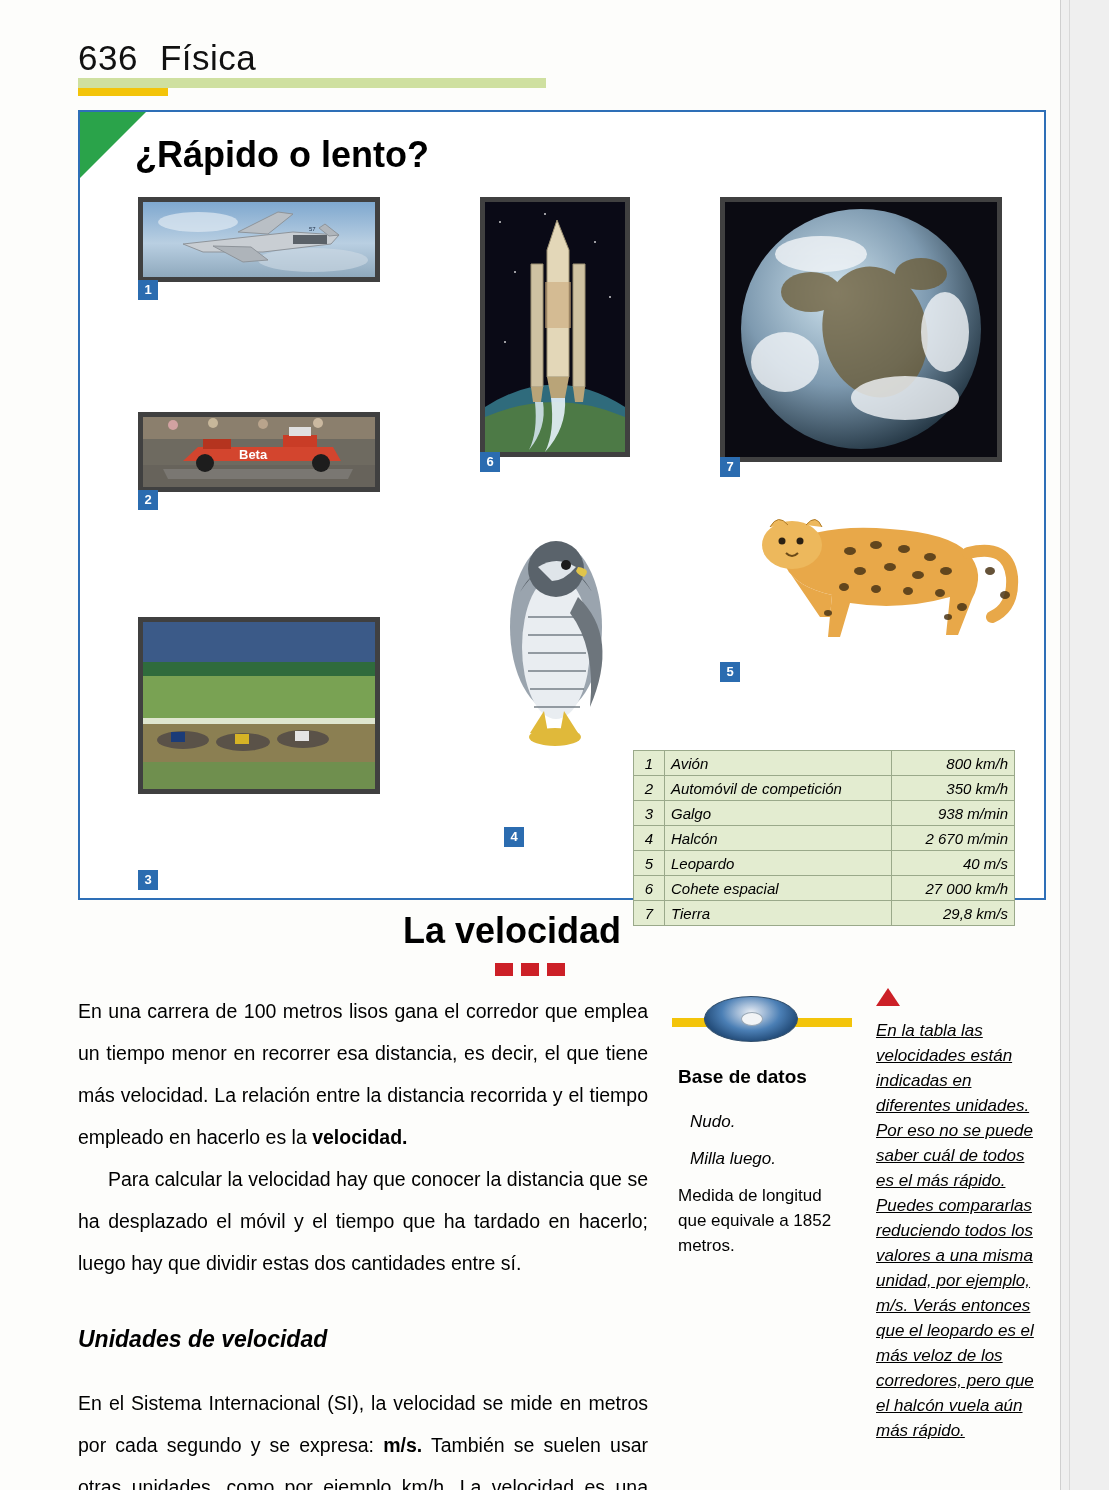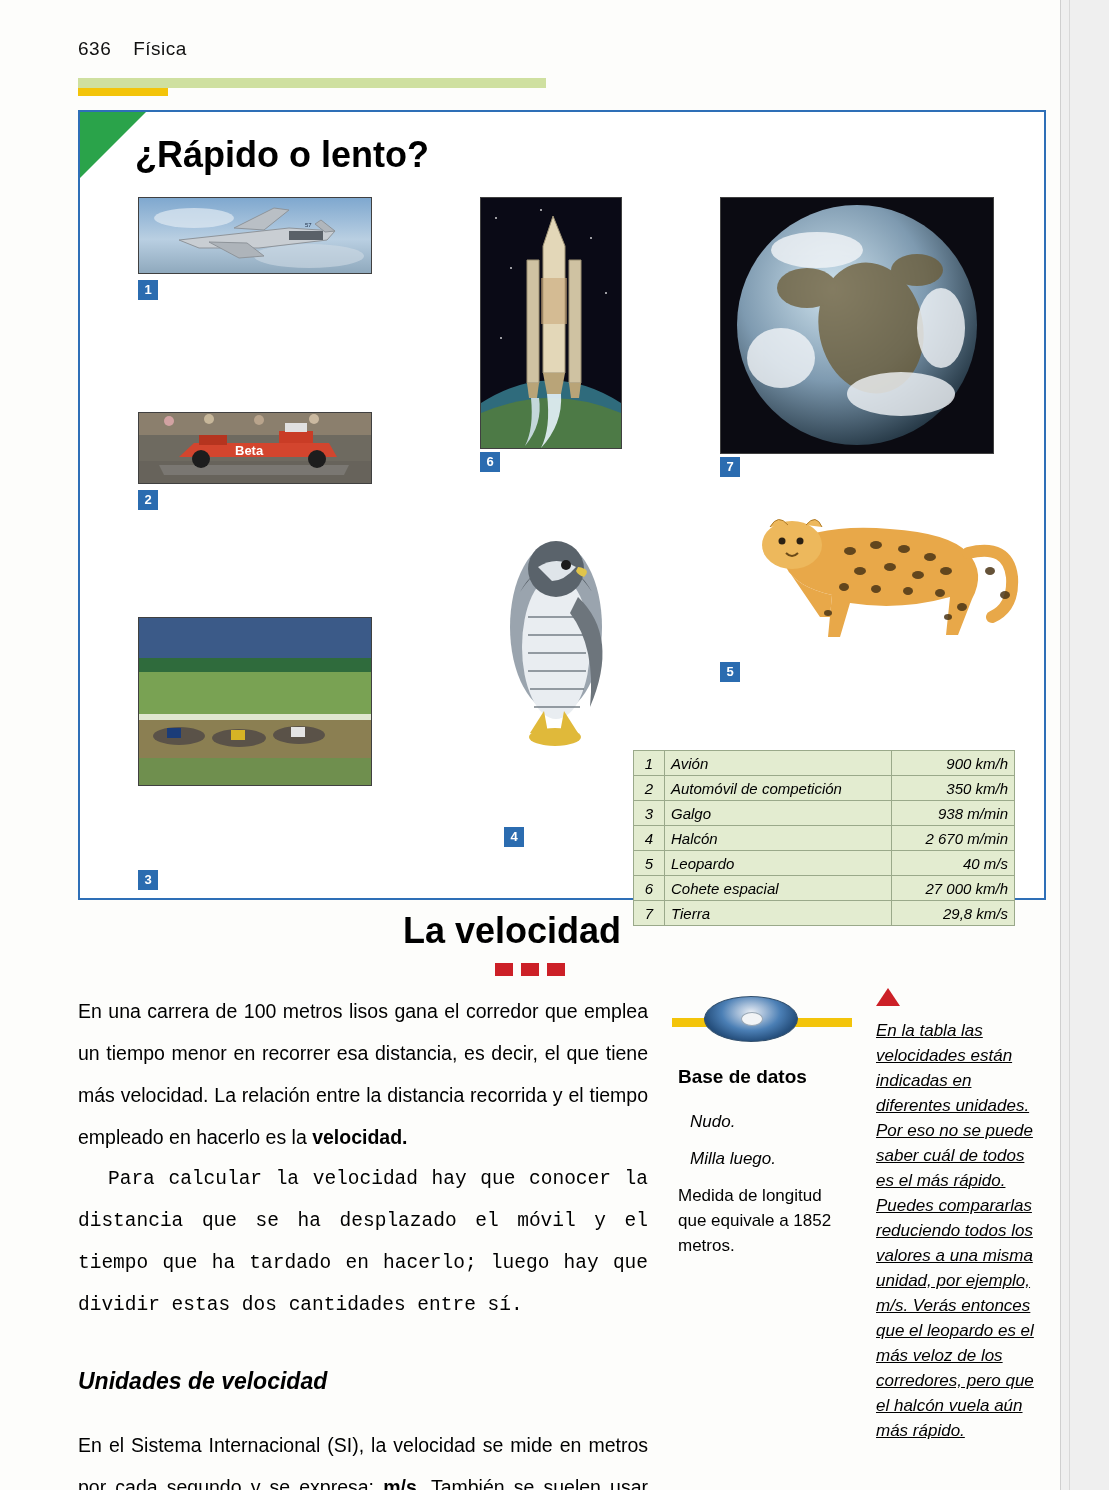--- a/index.html
+++ b/index.html
@@ -21,21 +21,21 @@
     background:#efefef;
     border-left:1px solid #cfcfcf;
   }
   .right-strip:after{
     content:"";position:absolute;left:8px;top:0;width:1px;height:1490px;background:#d8d8d8;
   }
 
   
   .folio{
     position:absolute;left:78px;top:38px;
-    font-size:19px;letter-spacing:.5px;color:#111;
+    font-size:35px;letter-spacing:.5px;color:#111;
   }
   .folio .num{margin-right:22px;}
   .hdr-rule{
     position:absolute;left:78px;top:78px;width:468px;height:10px;
     background:linear-gradient(90deg,#cfe0a0 0%,#cfe0a0 100%);
   }
   .hdr-rule-yellow{
     position:absolute;left:78px;top:88px;width:90px;height:8px;background:#f3c40a;
   }
 
@@ -49,21 +49,21 @@
   .figbox .corner{
     position:absolute;left:0;top:0;width:0;height:0;
     border-top:66px solid #2aa34a;
     border-right:66px solid transparent;
   }
   .fig-title{
     position:absolute;left:55px;top:22px;
     font-size:36px;font-weight:bold;color:#000;
   }
 
-  .photo{position:absolute;border:1px solid #404040;background:#dcdcdc;overflow:hidden;}
+  .photo{position:absolute;border:5px solid #404040;background:#dcdcdc;overflow:hidden;}
   .tag{
     position:absolute;width:20px;height:20px;background:#2b6cb0;color:#fff;
     font-size:13px;line-height:20px;text-align:center;font-weight:bold;
   }
 
   .tbl{
     position:absolute;left:553px;top:638px;width:382px;
     border:1px solid #7b7b7b;border-collapse:collapse;
     font-size:15px;font-style:italic;background:#e3ecd0;
   }
@@ -83,21 +83,21 @@
   }
   .squares span{
     display:inline-block;width:18px;height:13px;background:#cc2027;margin:0 4px;
   }
 
   .col-main{
     position:absolute;left:78px;top:990px;width:570px;
     font-size:19.5px;line-height:42px;text-align:justify;
   }
   .col-main p{margin:0 0 0 0;}
-  .col-main p.indent{text-indent:30px;font-family:Liberation Mono, monospace;}
+  .col-main p.indent{text-indent:30px;}
   .sub-h{
     font-size:23px;font-style:italic;font-weight:bold;margin:34px 0 22px 0;
   }
   .b{font-weight:bold;}
 
   .col-db{
     position:absolute;left:678px;top:992px;width:168px;
     font-size:17px;line-height:25px;
   }
   .db-title{font-weight:bold;font-size:19px;margin:14px 0 20px 0;}
@@ -317,21 +317,21 @@
         </g>
       </svg>
     </div>
     <div class="tag" style="left:640px;top:550px;">5</div>
 
     <table class="tbl">
       <tbody>
         <tr>
           <td class="n">1</td>
           <td>Avión</td>
-          <td class="v">900 km/h</td>
+          <td class="v">800 km/h</td>
         </tr>
         <tr>
           <td class="n">2</td>
           <td>Automóvil de competición</td>
           <td class="v">350 km/h</td>
         </tr>
         <tr>
           <td class="n">3</td>
           <td>Galgo</td>
           <td class="v">938 m/min</td>

